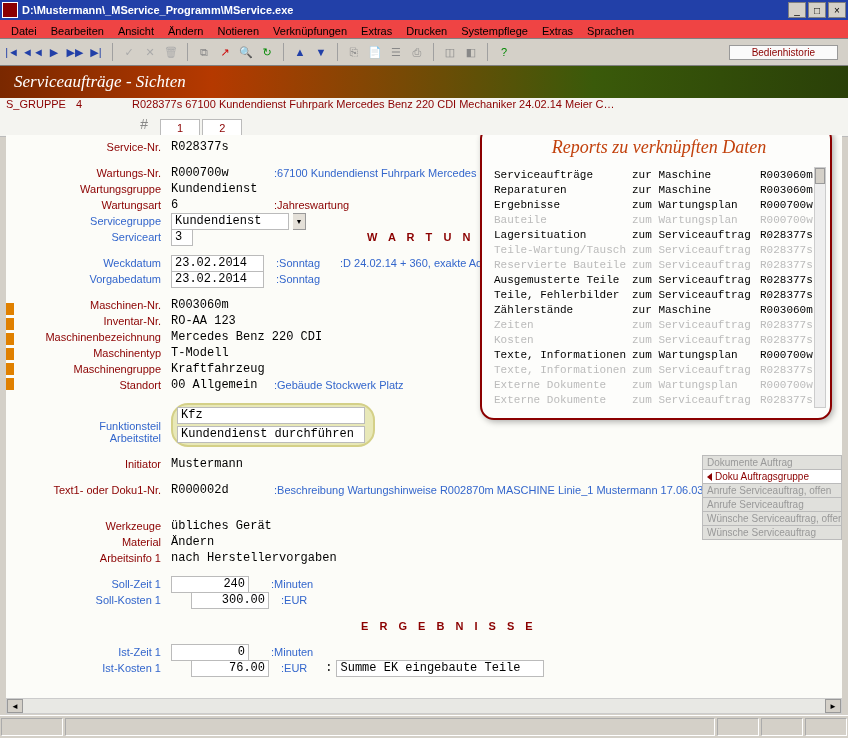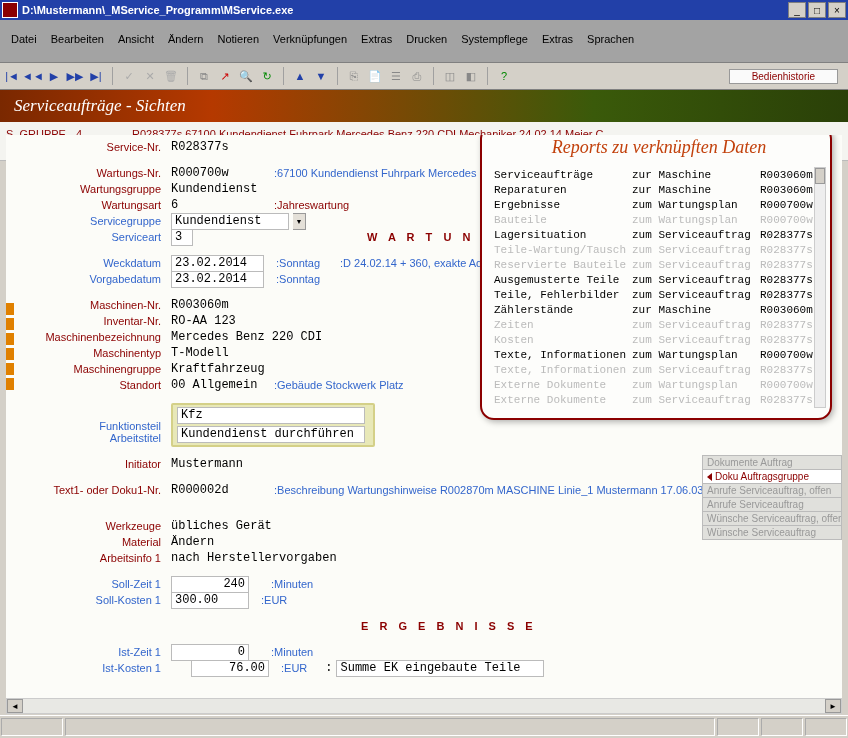--- a/index.html
+++ b/index.html
@@ -1,48 +1,48 @@
 <!DOCTYPE html>
 <html><head>
 <meta charset="utf-8">
 <style>
   html,body{margin:0;padding:0;font-family:Verdana,Geneva,sans-serif;font-size:11px;background:#fff;color:#000}
   .window{width:848px;height:738px;position:relative;background:#d4d0c8;box-shadow:0 0 4px rgba(0,0,0,.4)}
   .titlebar{height:20px;background:linear-gradient(#2240a8,#2240a8);color:#fff;display:flex;align-items:center;padding:0 2px;font-size:11px}
   .titlebar .ticon{width:16px;height:16px;background:#8b0000;margin-right:4px;flex:none;border:1px solid #fff;box-sizing:border-box}
   .titlebar .title{flex:1;font-weight:bold}
   .titlebar .winbtn{width:16px;height:14px;background:#d4d0c8;border:1px solid #808080;margin-left:2px;font-size:10px;display:flex;align-items:center;justify-content:center;color:#000;font-family:Arial}
-  .menubar{height:18px;background:#a3a3a3;display:flex;align-items:flex-start;padding:12px 4px;border-bottom:1px solid #808080}
+  .menubar{height:18px;background:#ef4444;display:flex;align-items:flex-end;padding:0 4px;border-bottom:1px solid #808080}
   .menubar span{padding:1px 7px;cursor:default}
   .toolbar{height:26px;background:#d4d0c8;display:flex;align-items:center;padding:0 4px;border-bottom:1px solid #808080;gap:5px}
   .toolbar .tbtn{width:16px;height:16px;display:flex;align-items:center;justify-content:center;font-size:11px}
   .toolbar .sep{width:1px;height:18px;background:#a0a0a0;margin:0 3px}
   .toolbar .histbtn{margin-left:auto;border:1px solid #999;background:#fafafa;color:#8b0000;font-size:10px;padding:1px 22px;margin-right:6px}
   .header{height:32px;background:linear-gradient(to right,#7a2800 0%,#b53900 25%,#3a5a0a 70%,#2a4008 100%);color:#fff;font-size:17px;display:flex;align-items:center;padding-left:14px;font-style:italic;font-family:Verdana}
-  .crumbbar{height:18px;background:#f4f4f0;display:flex;align-items:flex-end;padding:0 6px;font-size:11px;gap:10px}
+  .crumbbar{height:18px;background:#f4f4f0;display:flex;align-items:flex-start;padding:0 6px;font-size:11px;gap:10px}
   .crumbbar .lbl{color:#8b0000}
   .crumbbar .big{flex:1;color:#8b0000;text-align:left;padding-left:40px}
   .tabs{height:20px;background:#f4f4f0;display:flex;align-items:flex-end;padding-left:160px;position:relative;border-bottom:1px solid #bbb}
   .tabs .hash{position:absolute;left:140px;font-style:italic;color:#888;font-size:14px;top:0}
   .tabs .tab{border:1px solid #bbb;border-bottom:none;padding:2px 16px;margin-right:2px;background:#fff;color:#8b0000;font-size:11px}
   .body{position:absolute;top:135px;left:6px;right:6px;bottom:24px;background:#fcfcf8;overflow:hidden}
   .form{position:absolute;top:4px;left:0;right:0;bottom:0;font-size:11px}
   .row{display:flex;align-items:center;height:16px;padding-left:10px}
   .row .lab{width:145px;text-align:right;color:#8b0000;padding-right:10px;font-size:11px}
   .row .lab.blue{color:#3366cc}
   .row .val{color:#000;font-family:"Courier New",monospace;font-size:12px}
   .row .note{color:#3366cc;margin-left:8px;font-size:11px}
   .row .input{border:1px solid #bbb;background:#fff;font-family:"Courier New",monospace;font-size:12px;padding:0 3px;height:15px;line-height:15px;margin-right:4px}
   .row .sel{display:inline-flex;align-items:center;height:15px}
   .row .sel .arr{width:12px;height:15px;background:#e4e0d8;border:1px solid #999;border-left:none;display:flex;align-items:center;justify-content:center;font-size:7px}
   .gap{height:10px}
   .sectiontitle{color:#8b0000;font-weight:bold;letter-spacing:4px;font-size:11px}
   .orangebar{position:absolute;left:0;width:8px;height:76px;top:164px}
   .orangebar div{height:12px;margin-bottom:3px;background:#e08000}
-  .highlight{background:#e8e8b8;border:2px solid #d4d088;border-radius:2px;padding:2px 4px;display:inline-block}
+  .highlight{background:#e8e8b8;border:2px solid #d4d088;border-radius:17px;padding:2px 4px;display:inline-block}
   .panel{position:absolute;right:10px;top:-10px;width:330px;background:#fdfdfb;border:2px solid #8b0000;border-radius:14px;box-shadow:2px 2px 6px rgba(0,0,0,.3);z-index:5;padding:10px 6px 10px 12px}
   .panel .ptitle{color:#c2410c;font-size:18px;text-align:center;font-family:Verdana;font-style:italic;margin-bottom:10px}
   .panel .prow{display:flex;font-family:"Courier New",monospace;font-size:11px;line-height:15px}
   .panel .prow.dis{color:#bbb}
   .panel .c1{width:138px}
   .panel .c2{width:128px}
   .panel .c3{width:60px}
   .panel .bar{position:absolute;right:4px;top:40px;bottom:10px;width:10px;background:#eee;border:1px solid #ccc}
   .panel .bar .thumb{position:absolute;top:0;left:0;right:0;height:14px;background:#d4d0c8;border:1px solid #999}
   .sidemenu{position:absolute;right:0;top:320px;width:140px;z-index:3}
@@ -255,21 +255,21 @@
         </div>
       <div class="gap"></div>
 
       <div class="row">
           <div class="lab blue">Soll-Zeit 1</div>
         <span class="input" style="width:70px;text-align:right">240</span>
         <span class="note" style="margin-left:18px">:Minuten</span>
         </div>
       <div class="row">
           <div class="lab blue">Soll-Kosten 1</div>
-        <span class="input" style="width:70px;text-align:left;">300.00</span>
+        <span class="input" style="width:70px;text-align:right;margin-left:20px">300.00</span>
         <span class="note">:EUR</span>
         </div>
       <div class="gap"></div>
 
       <div class="row">
           <div class="lab"></div>
         <span class="sectiontitle" style="margin-left:190px">E R G E B N I S S E</span>
         </div>
       <div class="gap"></div>
 

